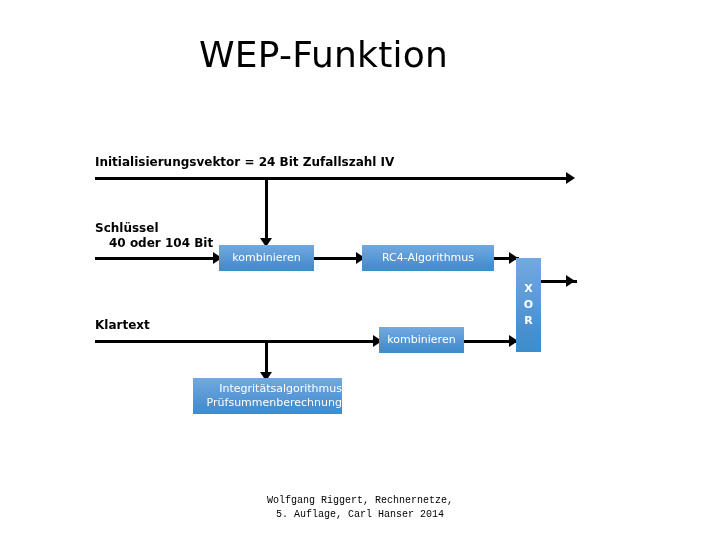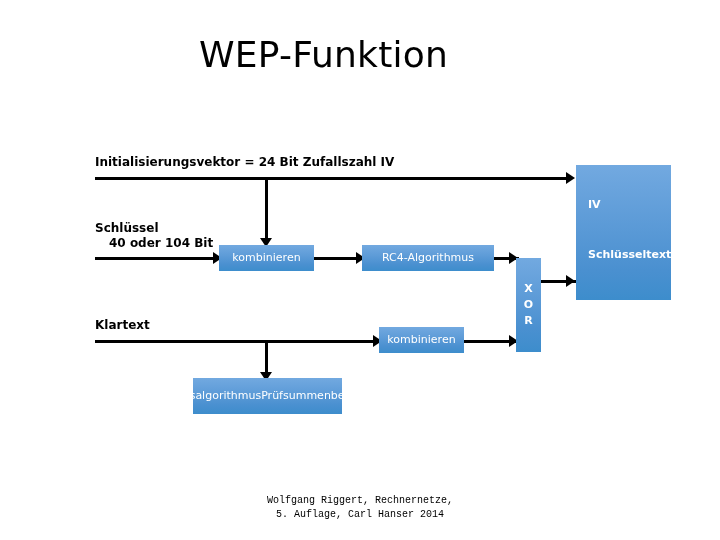--- a/index.html
+++ b/index.html
@@ -42,21 +42,22 @@
     font-size: 11px;
     font-weight: normal;
     display: flex;
     align-items: center;
     justify-content: center;
     text-align: center;
     line-height: 14px;
     box-sizing: border-box;
   }
   .box.multiline {
-    flex-direction: row;
+    flex-direction: column;
+    align-items: flex-end;
   }
 
   
   .box-xor {
     position: absolute;
     background: linear-gradient(to bottom, #72A9E0 0%, #5E9CD8 40%, #4A90D0 75%, #3D8DCC 100%);
     color: #ffffff;
     font-size: 11px;
     font-weight: bold;
     display: flex;
@@ -184,23 +185,19 @@
     <span>R</span>
   </div>
 
   <div class="box" style="left:379px; top:327px; width:85px; height:26px;">kombinieren</div>
 
   <div class="box multiline" style="left:193px; top:378px; width:149px; height:36px;">
     <span>Integritätsalgorithmus</span>
     <span>Prüfsummenberechnung</span>
   </div>
 
-  <div class="box-output" style="left:576px; top:165px; width:95px; height:135px;">
-    <span class="out-label" style="top:33px;">IV</span>
-    <span class="out-label" style="top:83px;">Schlüsseltext</span>
-  </div>
 
   <div class="footer">
     <div>Wolfgang Riggert, Rechnernetze,</div>
     <div>5. Auflage, Carl Hanser 2014</div>
   </div>
 
 </div>
 
 </body></html>

